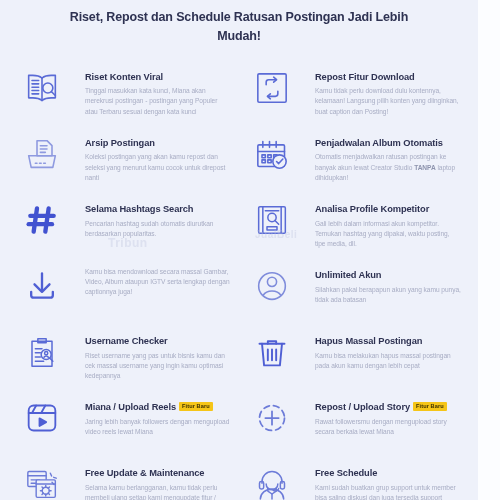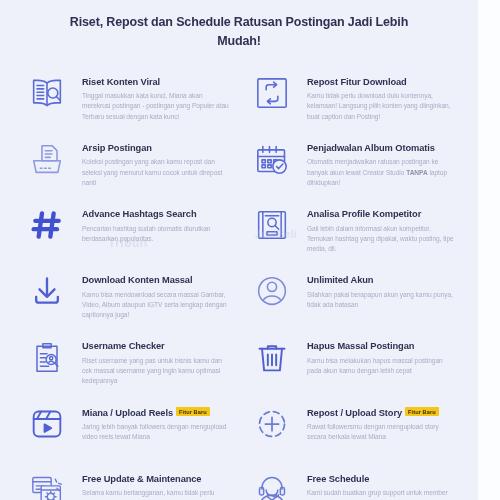--- a/index.html
+++ b/index.html
@@ -32,21 +32,21 @@
     width: 22px;
     height: 500px;
     background: #fcfdff;
     z-index: 5;
   }
 
   #content {
     position: relative;
     width: 478px;
     height: 500px;
-    padding: 8px;
+    padding: 3px;
     z-index: 1;
   }
 
   
   #headline {
     text-align: center;
     font-size: 12.5px;
     font-weight: bold;
     line-height: 1.55;
     letter-spacing: -0.15px;
@@ -59,21 +59,21 @@
     display: grid;
     grid-template-columns: 1fr 1fr;
     column-gap: 0px;
     row-gap: 0px;
     padding: 10px 6px 0 6px;
   }
 
   .feature-card {
     display: flex;
     align-items: flex-start;
-    gap: 12px;
+    gap: 20px;
     padding: 6px 8px 6px 10px;
     min-height: 66px;
   }
 
   .feature-icon {
     flex: 0 0 46px;
     width: 46px;
     height: 46px;
     display: flex;
     align-items: center;
@@ -227,21 +227,21 @@
       <div class="feature-card">
         <div class="feature-icon">
           <svg viewBox="0 0 48 48" fill="none" stroke="#4152d0" stroke-width="5.2" stroke-linecap="round" stroke-linejoin="round">
             <path d="M18 10 14 38"></path>
             <path d="M32 10 28 38"></path>
             <path d="M10 19h28"></path>
             <path d="M8 29h28"></path>
           </svg>
         </div>
         <div class="feature-text">
-          <div><span class="feature-title">Advance Hashtags Search</span></div>
+          <div><span class="feature-title">Selama Hashtags Search</span></div>
           <div class="feature-desc">Pencarian hashtag sudah otomatis diurutkan berdasarkan popularitas.</div>
         </div>
       </div>
 
       <div class="feature-card">
         <div class="feature-icon">
           <svg viewBox="0 0 48 48" fill="none" stroke="#5a6bd6" stroke-width="1.8" stroke-linecap="round" stroke-linejoin="round">
             <rect x="8" y="8" width="32" height="32" rx="1.5"></rect>
             <path d="M13 8v32M35 8v32"></path>
             <circle cx="24" cy="21" r="5"></circle>
@@ -258,21 +258,20 @@
 
       <div class="feature-card">
         <div class="feature-icon">
           <svg viewBox="0 0 48 48" fill="none" stroke="#4f5fd4" stroke-width="2.8" stroke-linecap="round" stroke-linejoin="round">
             <path d="M24 9v20"></path>
             <path d="M15 22l9 9 9-9"></path>
             <path d="M11 31v4a3 3 0 0 0 3 3h20a3 3 0 0 0 3-3v-4"></path>
           </svg>
         </div>
         <div class="feature-text">
-          <div><span class="feature-title">Download Konten Massal</span></div>
           <div class="feature-desc">Kamu bisa mendownload secara massal Gambar, Video, Album ataupun IGTV serta lengkap dengan captionnya juga!</div>
         </div>
       </div>
 
       <div class="feature-card">
         <div class="feature-icon">
           <svg viewBox="0 0 48 48" fill="none" stroke="#7f8cdb" stroke-width="1.9" stroke-linecap="round" stroke-linejoin="round">
             <circle cx="24" cy="24" r="16"></circle>
             <circle cx="24" cy="19" r="5.5"></circle>
             <path d="M13.5 35a11.5 8.5 0 0 1 21 0"></path>

